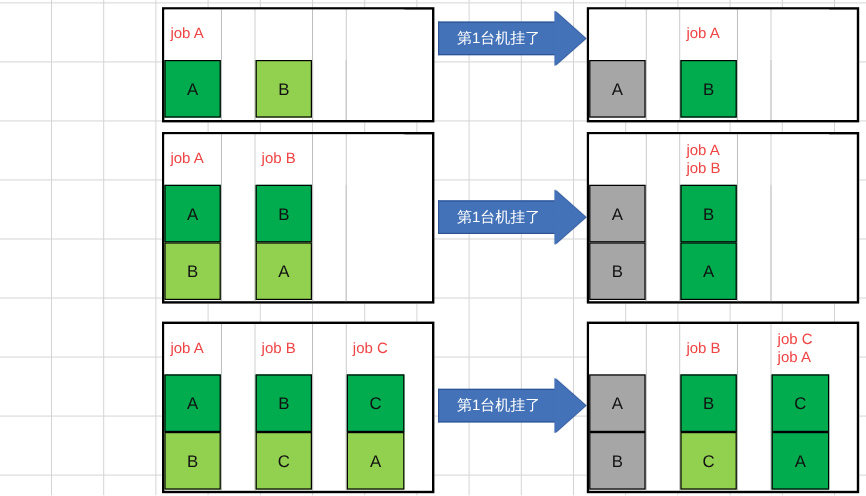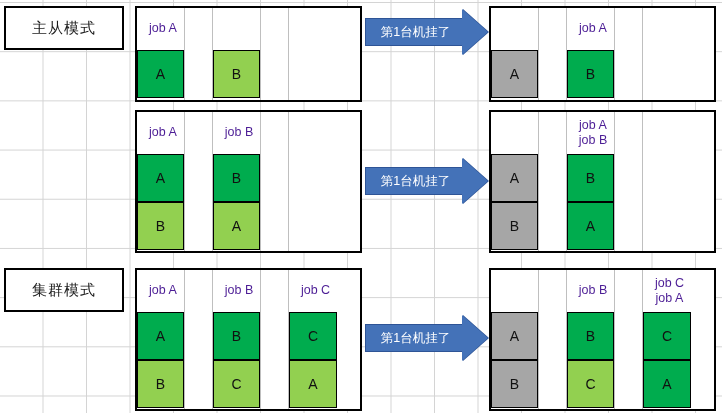--- a/index.html
+++ b/index.html
@@ -46,25 +46,25 @@
     position: relative;
     display: flex;
     flex-direction: column;
     border-right: 1.2px solid #bfbfbf;
   }
   .col:last-child { border-right: none; }
 
   .jobhdr {
     display: flex;
     flex-direction: column;
-    align-items: center;
+    align-items: flex-start;
     justify-content: center;
     padding-left: 5px;
     font-size: 12.5px;
-    color: #4c1d95;
+    color: #ef4444;
     background: #ffffff;
     line-height: 1.22;
     overflow: hidden;
   }
   .jobhdr span { display: block; white-space: nowrap; }
 
   .slot {
     display: flex;
     align-items: center;
     justify-content: center;
@@ -106,21 +106,20 @@
     border-bottom: 23px solid transparent;
     border-left: 26px solid #4472B8;
     filter: drop-shadow(1px 0 0 #2E5496);
     margin-left: -1px;
   }
 </style>
 </head>
 <body>
 
 <div id="root">
-    <div class="mode-label" style="left: 4px; top: 6px; width: 120px; height: 44px;">主从模式</div>
     <div class="panel" style="left: 135px; top: 6px; width: 227px; height: 96px;">
       <div class="col" style="width: 48px;">
         <div class="jobhdr" style="height: 42px;">
           <span>job A</span>
         </div>
         <div class="slot green filled" style="height: 48px;">A</div>
       </div>
       <div class="col" style="width: 28px;">
         <div class="jobhdr" style="height: 42px;"></div>
         <div class="slot empty" style="height: 48px;"></div>
@@ -224,21 +223,20 @@
       <div class="col" style="width: 48px;">
         <div class="jobhdr" style="height: 42px;"></div>
         <div class="slot empty" style="height: 48px;"></div>
         <div class="slot empty" style="height: 48px;"></div>
       </div>
     </div>
     <div class="arrow" style="left: 365px; top: 167px; width: 124px; height: 28px;">
       <div class="shaft" style="width: 98px;">第1台机挂了</div>
       <div class="head" style="border-top-width: 23px; border-bottom-width: 23px;"></div>
     </div>
-    <div class="mode-label" style="left: 4px; top: 268px; width: 120px; height: 44px;">集群模式</div>
     <div class="panel" style="left: 135px; top: 268px; width: 227px; height: 143px;">
       <div class="col" style="width: 48px;">
         <div class="jobhdr" style="height: 42px;">
           <span>job A</span>
         </div>
         <div class="slot green filled" style="height: 48px;">A</div>
         <div class="slot lime filled" style="height: 48px;">B</div>
       </div>
       <div class="col" style="width: 28px;">
         <div class="jobhdr" style="height: 42px;"></div>

